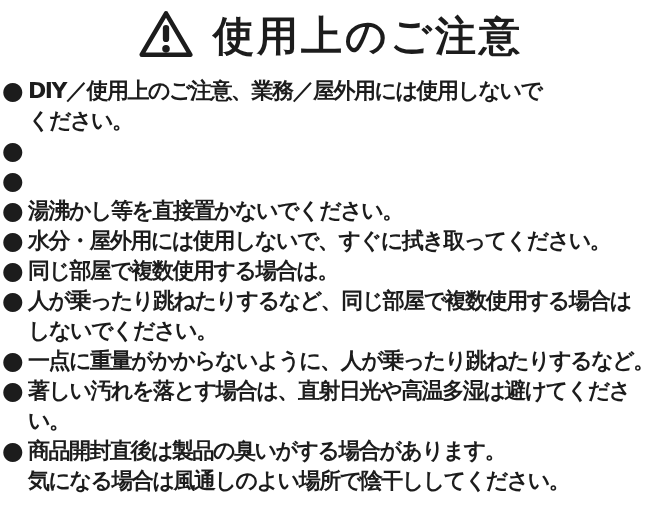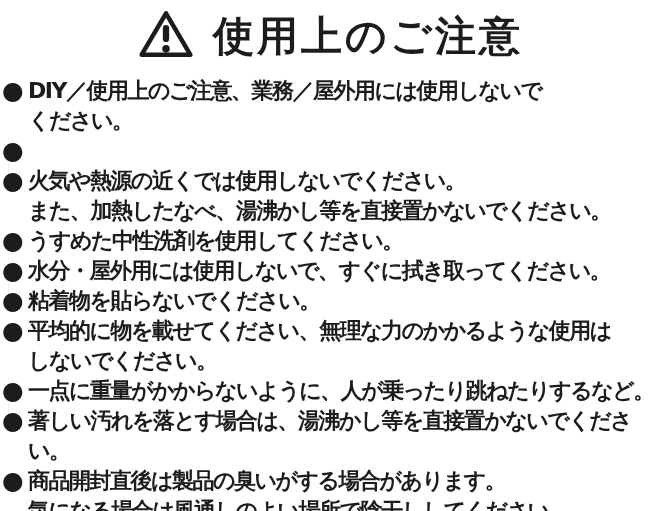--- a/index.html
+++ b/index.html
@@ -84,53 +84,51 @@
       <span class="notice-text">DIY／使用上のご注意、業務／屋外用には使用しないで
 ください。</span>
     </div>
 
     <div class="notice">
       <span class="bullet">●</span>
     </div>
 
     <div class="notice">
       <span class="bullet">●</span>
-      <span class="notice-text">火気や熱源の近くでは使用しないでください。
-また、加熱したなべ、湯沸かし等を直接置かないでください。</span>
     </div>
 
     <div class="notice">
       <span class="bullet">●</span>
-      <span class="notice-text">うすめた中性洗剤を使用してください。</span>
+      <span class="notice-text">湯沸かし等を直接置かないでください。</span>
     </div>
 
     <div class="notice">
       <span class="bullet">●</span>
       <span class="notice-text">水分・屋外用には使用しないで、すぐに拭き取ってください。</span>
     </div>
 
     <div class="notice">
       <span class="bullet">●</span>
-      <span class="notice-text">粘着物を貼らないでください。</span>
+      <span class="notice-text">同じ部屋で複数使用する場合は。</span>
     </div>
 
     <div class="notice">
       <span class="bullet">●</span>
-      <span class="notice-text">平均的に物を載せてください、無理な力のかかるような使用は
+      <span class="notice-text">人が乗ったり跳ねたりするなど、同じ部屋で複数使用する場合は
 しないでください。</span>
     </div>
 
     <div class="notice">
       <span class="bullet">●</span>
       <span class="notice-text">一点に重量がかからないように、人が乗ったり跳ねたりするなど。</span>
     </div>
 
     <div class="notice">
       <span class="bullet">●</span>
-      <span class="notice-text">著しい汚れを落とす場合は、湯沸かし等を直接置かないでください。</span>
+      <span class="notice-text">著しい汚れを落とす場合は、直射日光や高温多湿は避けてください。</span>
     </div>
 
     <div class="notice">
       <span class="bullet">●</span>
       <span class="notice-text">商品開封直後は製品の臭いがする場合があります。
 気になる場合は風通しのよい場所で陰干ししてください。</span>
     </div>
   </div>
 
 </div>

